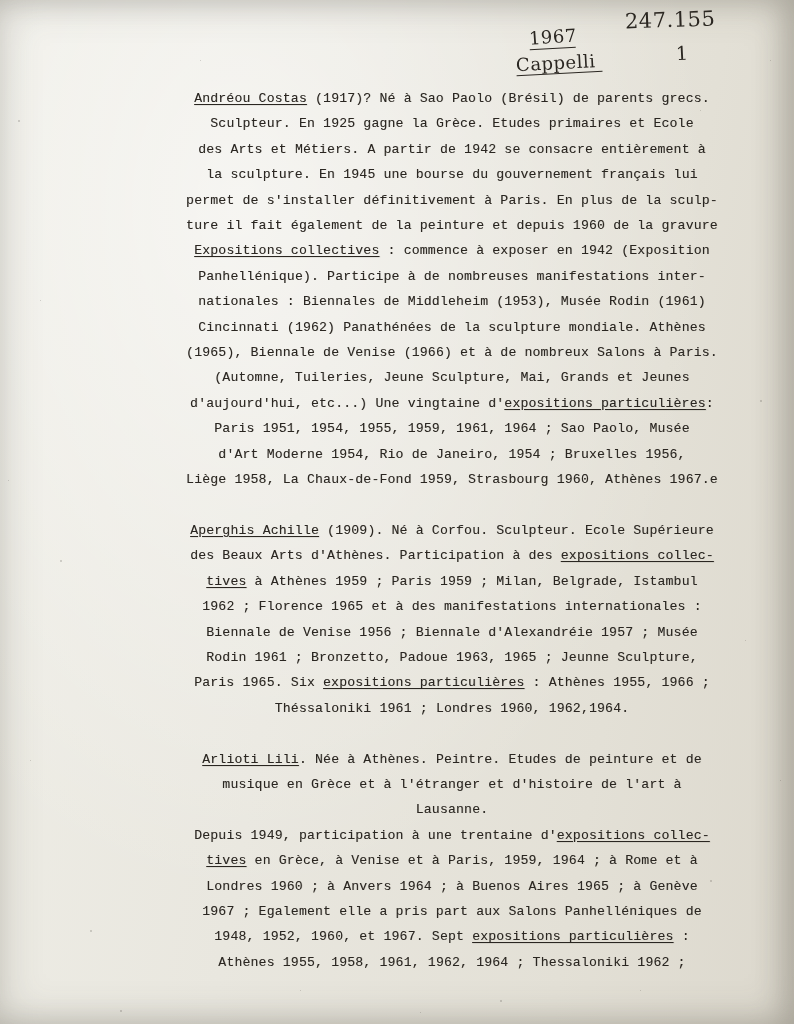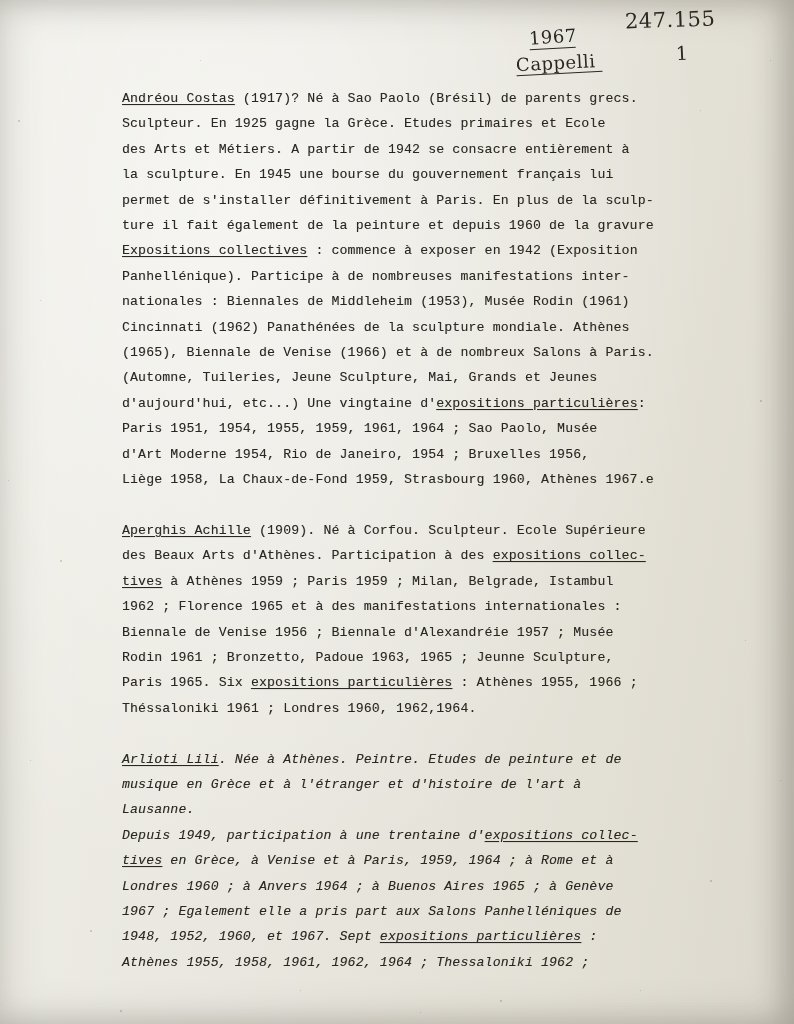--- a/index.html
+++ b/index.html
@@ -89,25 +89,26 @@
   .typescript {
     position: absolute;
     top: 86px;
     left: 122px;
     width: 660px;
     font-size: 13.1px;
     line-height: 25.4px;
     letter-spacing: 0.2px;
     white-space: pre;
     color: #2a2621;
+    text-align: center;
   }
   .entry {
     margin-bottom: 25.4px;
   }
-  .entry:last-child { margin-bottom: 0; font-style: italic; }
+  .entry:last-child { margin-bottom: 0; }
   .ln {
     display: block;
     white-space: pre;
     text-shadow: 0.4px 0.3px 0 rgba(40,36,30,0.28);
   }
   .u {
     text-decoration: underline;
     text-underline-offset: 2px;
   }
 </style>

